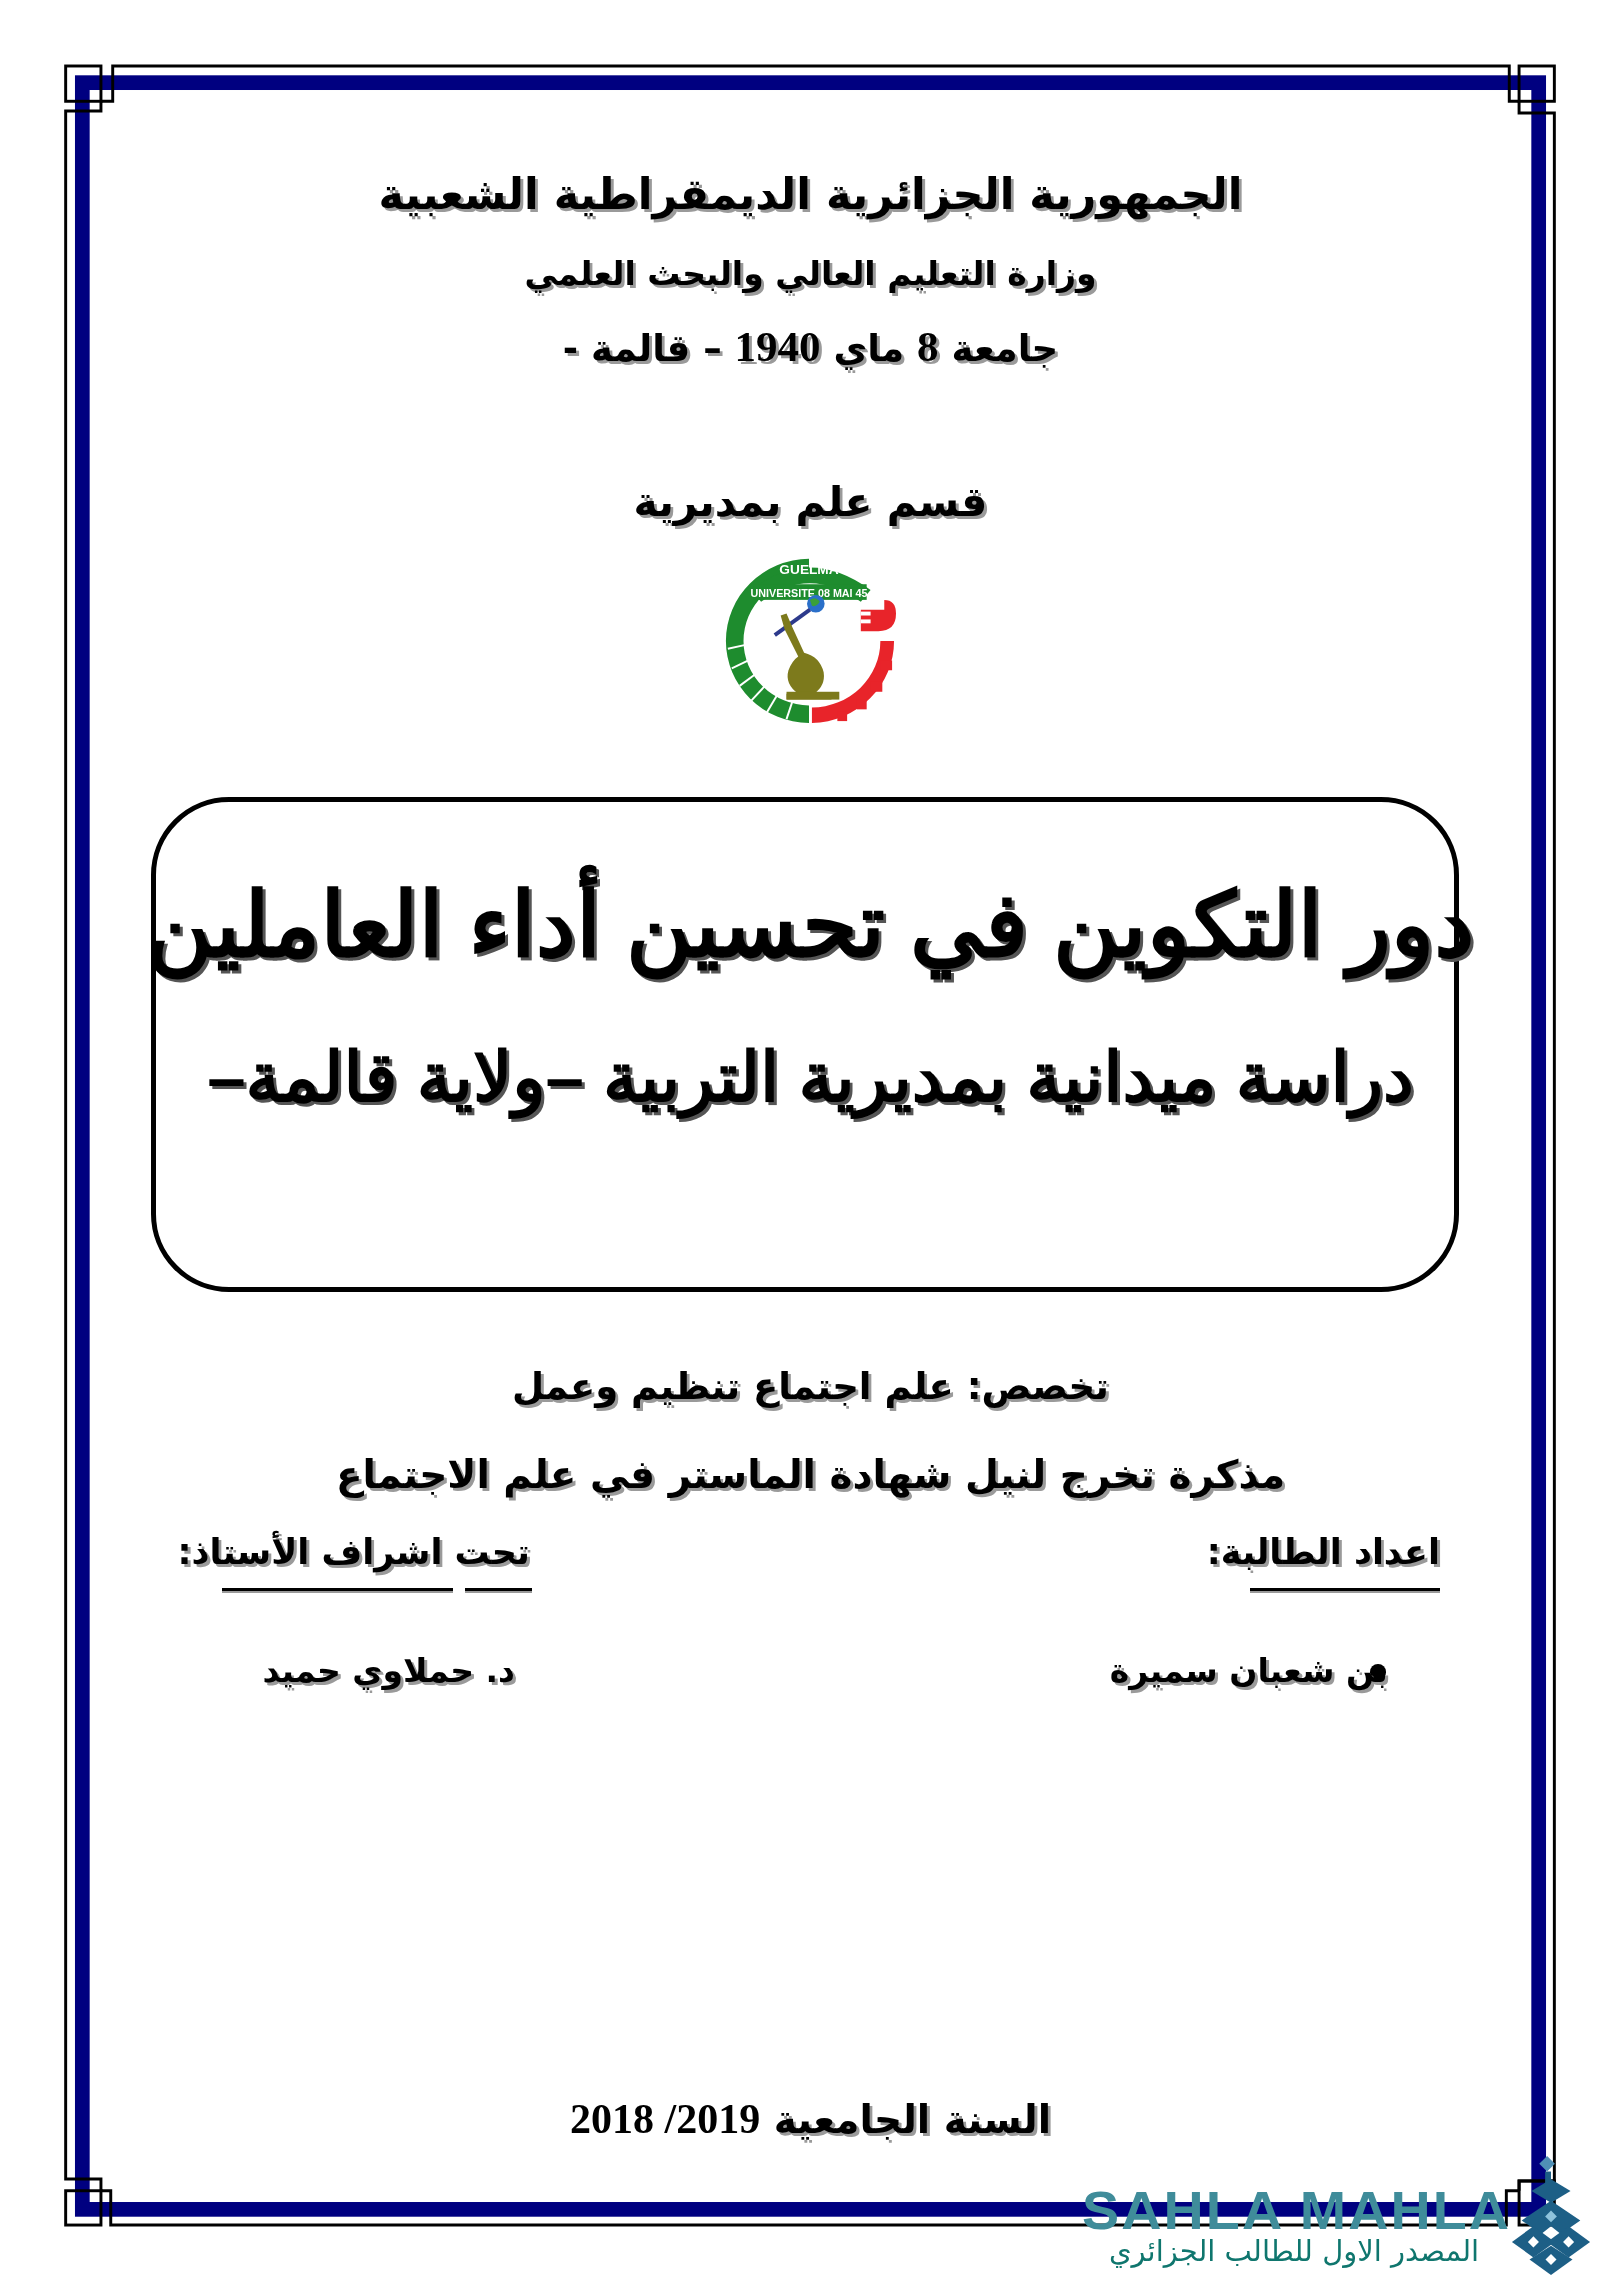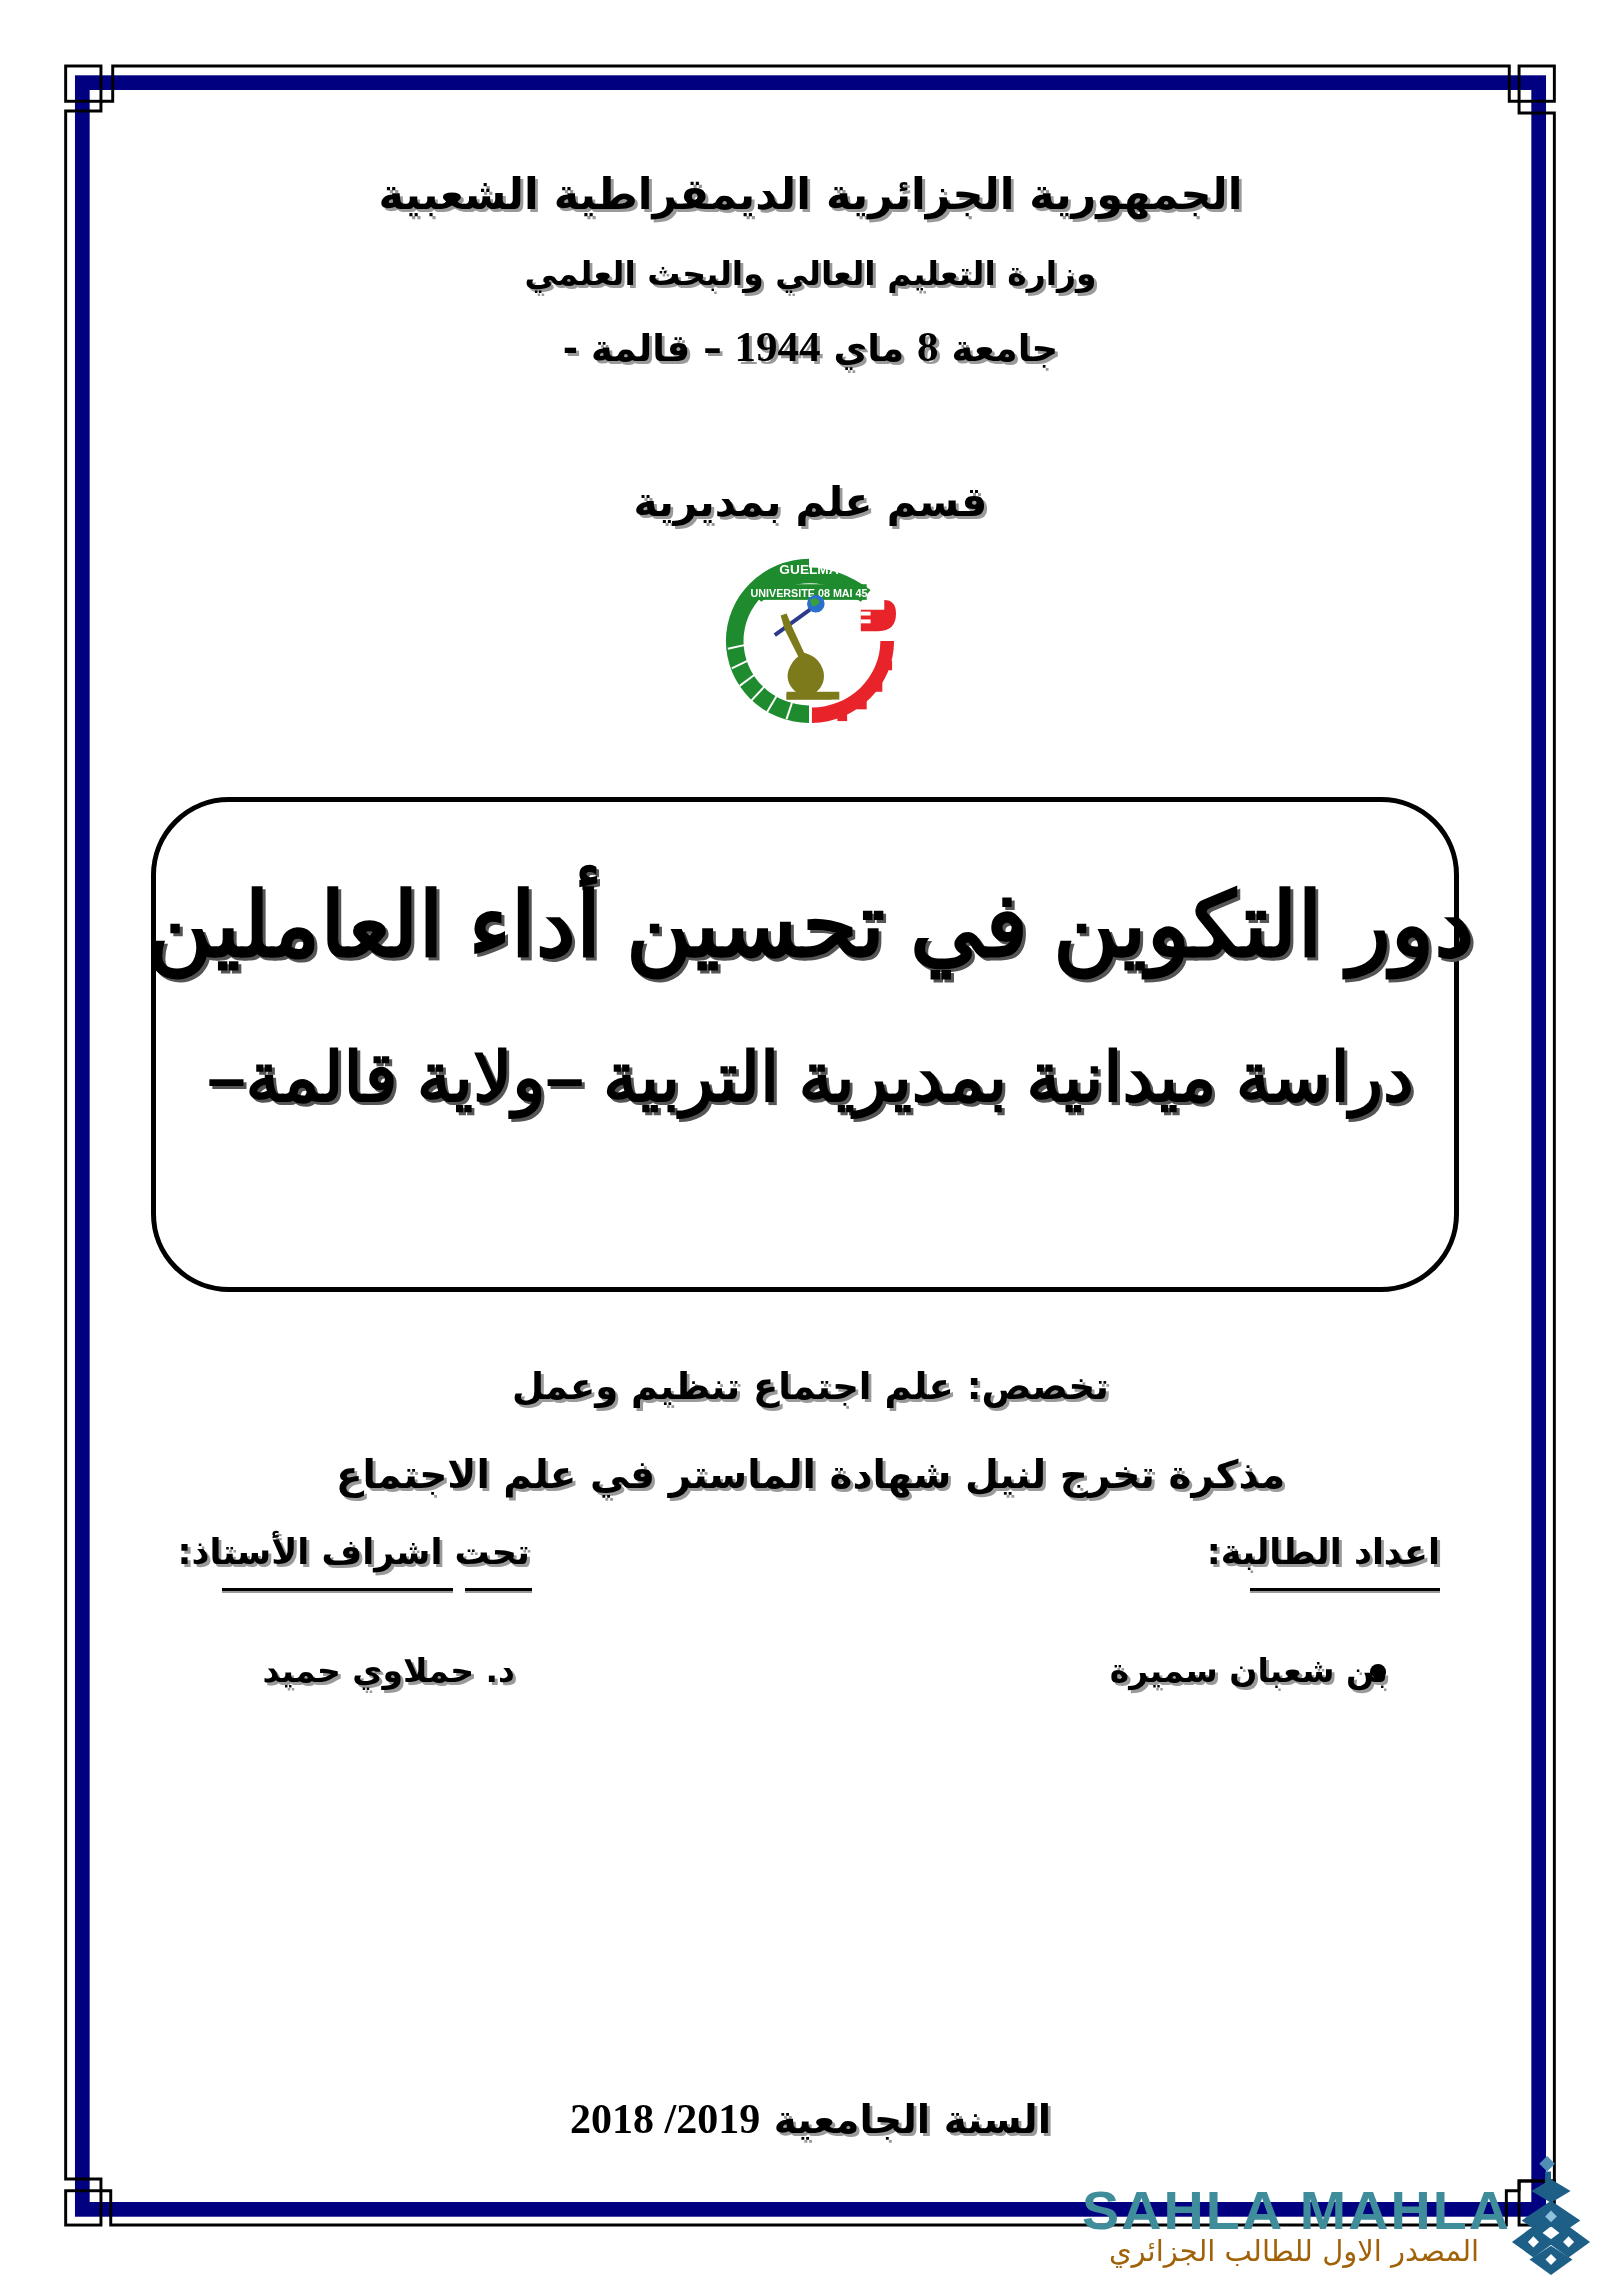--- a/index.html
+++ b/index.html
@@ -50,21 +50,21 @@
     .year .num { font-family: "Liberation Serif", serif; font-size: 42px; text-shadow: none; }
 
     .wm-title {
       position: absolute; left: 1082px; top: 2184px;
       font-family: "Liberation Sans", sans-serif; font-weight: bold;
       font-size: 53px; letter-spacing: 2px; color: #3f8c9a; line-height: 1;
       white-space: nowrap; transform: scaleX(1.05); transform-origin: left top;
     }
     .wm-sub {
       position: absolute; left: 1084px; top: 2237px; width: 420px; text-align: center;
-      direction: rtl; font-family: "DejaVu Sans", sans-serif; font-size: 29px; color: #a16207;
+      direction: rtl; font-family: "DejaVu Sans", sans-serif; font-size: 29px; color: #0f766e;
       white-space: nowrap; line-height: 1;
     }
     .wm-emblem { position: absolute; left: 1502px; top: 2152px; width: 98px; height: 127px; }
   </style>
 </head>
 <body>
 
 <div class="page">
 
   <svg class="frame-svg" width="1621" height="2293" viewBox="0 0 1654 2339">
@@ -90,21 +90,21 @@
       <rect x="1550" y="2225" width="36" height="45"></rect>
     </g>
   </svg>
 
   <div class="ar center hdr1">الجمهورية الجزائرية الديمقراطية الشعبية</div>
   <div class="ar center hdr2">وزارة التعليم العالي والبحث العلمي</div>
   <div class="ar center hdr3">
     <span>جامعة</span>
     <span class="num">8</span>
     <span>ماي</span>
-    <span class="num">1944</span>
+    <span class="num">1940</span>
     <span>– قالمة -</span>
   </div>
   <div class="ar center hdr5">قسم علم بمديرية</div>
 
   <svg class="logo" viewBox="0 0 194 178">
 
     <path d="M97 8 A86 84 0 0 0 12 92 A86 84 0 0 0 97 176 L97 158 A68 66 0 0 1 30 92 A68 66 0 0 1 97 26 Z" fill="#1e8c2e"></path>
 
     <g stroke="#fff" stroke-width="2" fill="none">
       <path d="M14 100 L32 96"></path>

